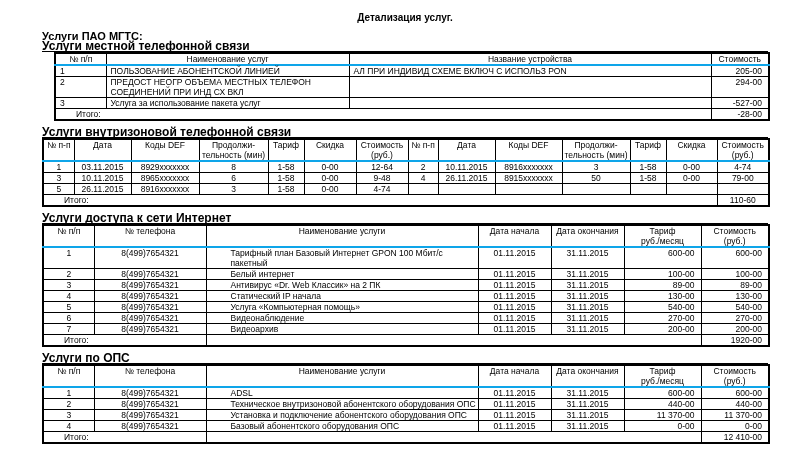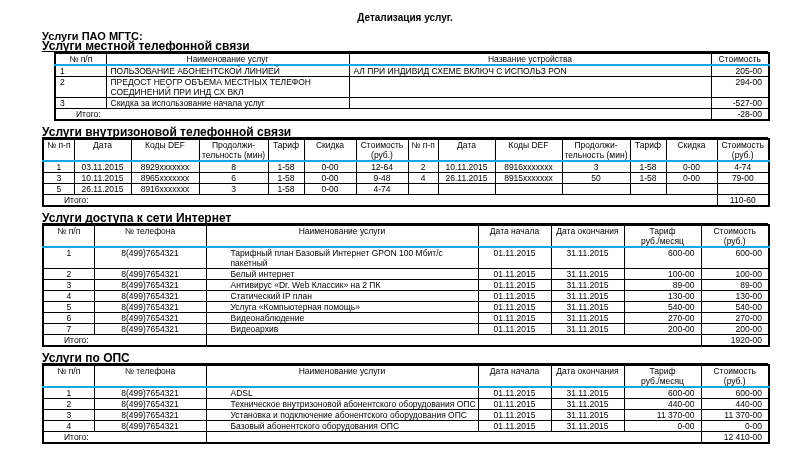--- a/index.html
+++ b/index.html
@@ -71,21 +71,21 @@
         </tr>
         <tr>
           <td class="a-left">2</td>
           <td class="a-left">ПРЕДОСТ НЕОГР ОБЪЕМА МЕСТНЫХ ТЕЛЕФОН
 СОЕДИНЕНИЙ ПРИ ИНД СХ ВКЛ</td>
           <td class="a-left"></td>
           <td class="a-right">294-00</td>
         </tr>
         <tr>
           <td class="a-left">3</td>
-          <td class="a-left">Скидка за использование начала услуг</td>
+          <td class="a-left">Услуга за использование пакета услуг</td>
           <td class="a-left"></td>
           <td class="a-right">-527-00</td>
         </tr>
         <tr>
           <td colspan="3" class="total-label">Итого:</td>
           <td class="a-right">-28-00</td>
         </tr>
       </tbody>
     </table>
     <div class="sec-title">Услуги внутризоновой телефонной связи</div>
@@ -232,21 +232,21 @@
           <td class="a-center">8(499)7654321</td>
           <td class="a-name">Антивирус «Dr. Web Классик» на 2 ПК</td>
           <td class="a-center">01.11.2015</td>
           <td class="a-center">31.11.2015</td>
           <td class="a-right">89-00</td>
           <td class="a-right">89-00</td>
         </tr>
         <tr>
           <td class="a-center">4</td>
           <td class="a-center">8(499)7654321</td>
-          <td class="a-name">Статический IP план</td>
+          <td class="a-name">Статический IP начала</td>
           <td class="a-center">01.11.2015</td>
           <td class="a-center">31.11.2015</td>
           <td class="a-right">130-00</td>
           <td class="a-right">130-00</td>
         </tr>
         <tr>
           <td class="a-center">5</td>
           <td class="a-center">8(499)7654321</td>
           <td class="a-name">Услуга «Компьютерная помощь»</td>
           <td class="a-center">01.11.2015</td>

